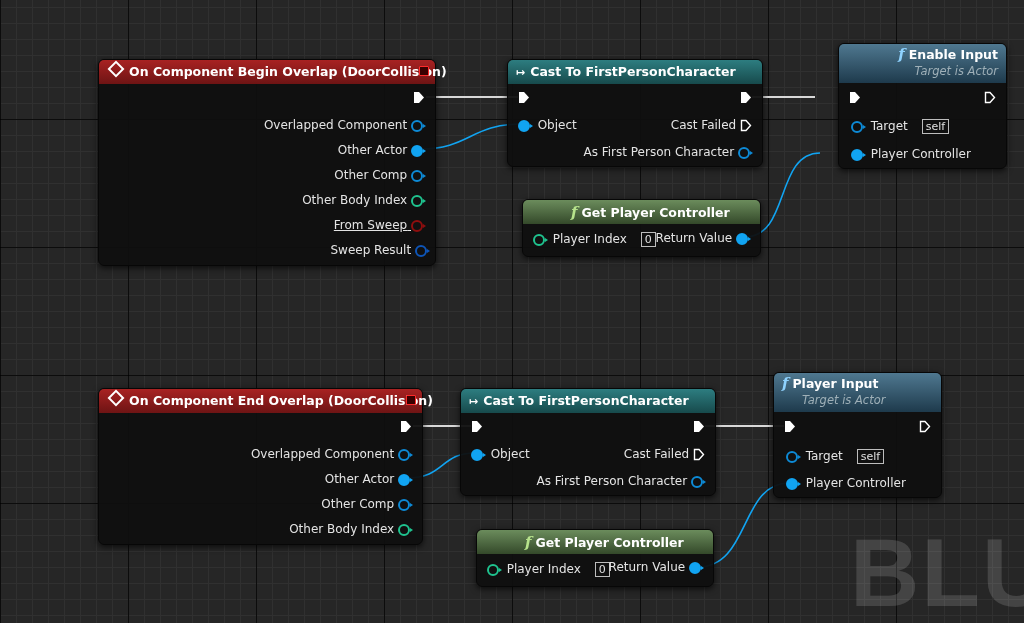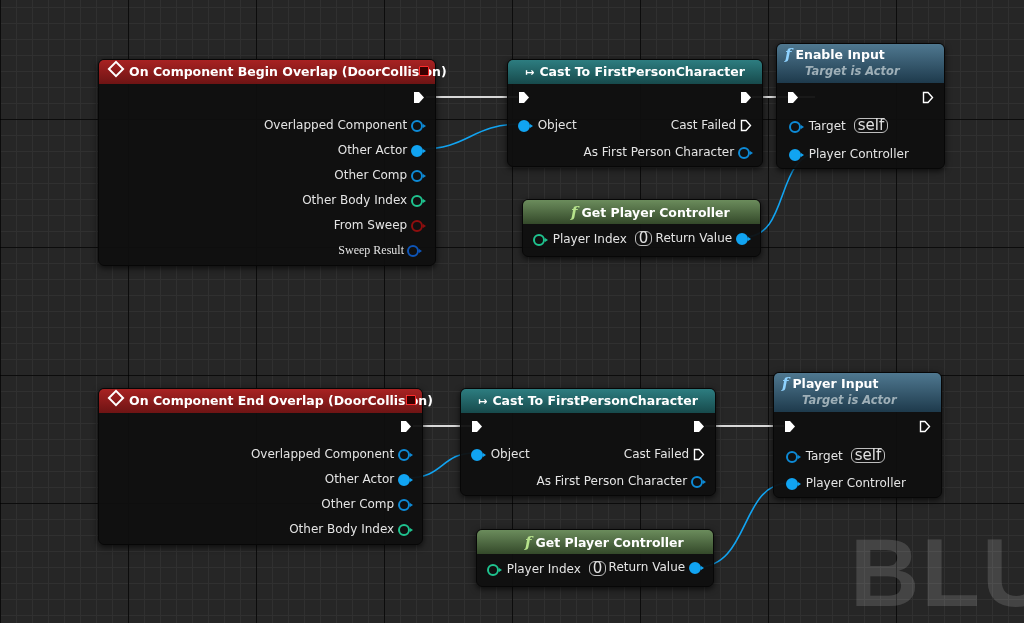--- a/index.html
+++ b/index.html
@@ -13,44 +13,44 @@
       linear-gradient(to bottom, #303030 0 1px, transparent 1px);
     background-size:128px 128px,128px 128px,16px 16px,16px 16px;
     background-position:0px -9px, 0px -9px, 0px -9px, 0px -9px;
   }
   #canvas{position:absolute;left:0;top:0;width:1024px;height:623px;}
   svg.wires{position:absolute;left:0;top:0;width:1024px;height:623px;pointer-events:none;z-index:1;}
   .watermark{position:absolute;left:850px;top:525px;font-family:"Liberation Sans",sans-serif;font-weight:bold;font-size:96px;color:rgba(255,255,255,0.14);letter-spacing:2px;line-height:1;z-index:0;white-space:nowrap;}
   .node{position:absolute;background:rgba(15,15,15,0.95);border:1px solid #070707;border-radius:6px;box-shadow:0 2px 6px rgba(0,0,0,0.7);z-index:2;font-size:12px;color:#e4e4e4;}
   .hdr{position:relative;border-radius:5px 5px 0 0;padding:3px 8px;color:#fff;font-weight:bold;font-size:12.5px;height:18px;line-height:18px;white-space:nowrap;}
   .hdr.event{background:linear-gradient(to bottom,#a82222,#6e1414);}
-  .hdr.cast{background:linear-gradient(to bottom,#2d7d80,#174a4c);text-align:center;}
+  .hdr.cast{background:linear-gradient(to bottom,#2d7d80,#174a4c);}
   .hdr.func{background:linear-gradient(to bottom,#4f7890,#1e3a4c);height:34px;line-height:16px;padding-top:2px;}
   .hdr.pure{background:linear-gradient(to bottom,#6b8c5c,#34492a);padding-left:48px;}
-  .hdr .sub{display:block;font-style:italic;font-weight:bold;color:#9fb0b8;font-size:11.5px;}
+  .hdr .sub{display:block;font-style:italic;font-weight:normal;color:#9fb0b8;font-size:11.5px;}
   .hdr .ficon{font-family:"DejaVu Serif",serif;font-style:italic;color:#8fd3ff;margin-right:4px;font-size:15px;}
   .hdr.pure .ficon{color:#b7e38c;}
   .hdr .evicon{display:inline-block;width:8px;height:8px;border:2px solid #fff;transform:rotate(45deg);margin:0 7px 0 3px;position:relative;top:-1px;}
   .hdr .casticon{margin-right:5px;font-size:11px;}
   .close-sq{position:absolute;right:6px;top:6px;width:8px;height:8px;background:#3a0000;border:1.5px solid #ff2a2a;border-radius:1px;}
   .row{position:absolute;height:16px;line-height:16px;white-space:nowrap;font-size:12px;}
   .row.r{text-align:left;}
   .pin{display:inline-block;vertical-align:middle;position:relative;}
   .pin.obj{width:8px;height:8px;border:2px solid #0d8ad6;border-radius:50%;}
   .pin.obj.fill{background:#11a4f2;border-color:#11a4f2;}
   .pin.obj::after{content:"";position:absolute;right:-5px;top:2px;border-left:3px solid #0d8ad6;border-top:2px solid transparent;border-bottom:2px solid transparent;}
   .pin.obj.fill::after{border-left-color:#11a4f2;}
   .pin.int{width:8px;height:8px;border:2px solid #1fc38f;border-radius:50%;}
   .pin.int::after{content:"";position:absolute;right:-5px;top:2px;border-left:3px solid #1fc38f;border-top:2px solid transparent;border-bottom:2px solid transparent;}
   .pin.bool{width:8px;height:8px;border:2px solid #8e0e0e;border-radius:50%;}
   .pin.bool::after{content:"";position:absolute;right:-5px;top:2px;border-left:3px solid #8e0e0e;border-top:2px solid transparent;border-bottom:2px solid transparent;}
   .pin.struct{width:8px;height:8px;border:2px solid #0e55b8;border-radius:50%;}
   .pin.struct::after{content:"";position:absolute;right:-5px;top:2px;border-left:3px solid #0e55b8;border-top:2px solid transparent;border-bottom:2px solid transparent;}
   .exec{display:inline-block;vertical-align:middle;width:12px;height:13px;}
-  .lit{display:inline-block;border:1px solid #bdbdbd;border-radius:6px;padding:0 3px;line-height:13px;font-size:15px;margin-left:8px;color:#e0e0e0;}
+  .lit{display:inline-block;border:1px solid #bdbdbd;border-radius:0;padding:0 3px;line-height:13px;font-size:11px;margin-left:14px;color:#e0e0e0;}
 </style>
 </head>
 <body>
 
 <div id="canvas">
 
   <div class="watermark">BLUE</div>
 
   <svg class="wires">
 
@@ -70,42 +70,42 @@
       <span class="evicon"></span><span>On Component Begin Overlap (DoorCollision)</span>
       <span class="close-sq"></span>
     </div>
     <svg class="exec" style="position:absolute;right:10px;top:31px;" viewBox="0 0 12 13">
         <path d="M1 1 H6 L11 6.5 L6 12 H1 Z" fill="#fff"></path>
       </svg>
     <div class="row r" style="right:12px;top:57px;"><span>Overlapped Component</span> <span class="pin obj"></span></div>
     <div class="row r" style="right:12px;top:82px;"><span>Other Actor</span> <span class="pin obj fill"></span></div>
     <div class="row r" style="right:12px;top:107px;"><span>Other Comp</span> <span class="pin obj"></span></div>
     <div class="row r" style="right:12px;top:132px;"><span>Other Body Index</span> <span class="pin int"></span></div>
-    <div class="row r" style="right:12px;top:157px;"><span>From Sweep</span> <span class="pin bool"></span></div>
-    <div class="row r" style="right:16px;top:182px;font-family:Liberation Serif, serif;"><span>Sweep Result</span> <span class="pin struct"></span></div>
+    <div class="row r" style="right:12px;top:157px;text-decoration:underline;"><span>From Sweep</span> <span class="pin bool"></span></div>
+    <div class="row r" style="right:8px;top:182px;"><span>Sweep Result</span> <span class="pin struct"></span></div>
   </div>
 
   <div class="node" style="left:507px;top:59px;width:254px;height:106px;">
     <div class="hdr cast">
       <span class="casticon">↦</span><span>Cast To FirstPersonCharacter</span>
     </div>
     <svg class="exec" style="position:absolute;left:10px;top:31px;" viewBox="0 0 12 13">
         <path d="M1 1 H6 L11 6.5 L6 12 H1 Z" fill="#fff"></path>
       </svg>
     <svg class="exec" style="position:absolute;right:10px;top:31px;" viewBox="0 0 12 13">
         <path d="M1 1 H6 L11 6.5 L6 12 H1 Z" fill="#fff"></path>
       </svg>
     <div class="row" style="left:10px;top:57px;"><span class="pin obj fill"></span> &nbsp;<span>Object</span></div>
     <div class="row r" style="right:10px;top:57px;"><span>Cast Failed</span> <svg class="exec" viewBox="0 0 12 13">
           <path d="M1.5 1.5 H6 L10.5 6.5 L6 11.5 H1.5 Z" fill="none" stroke="#fff" stroke-width="1.4"></path>
         </svg></div>
     <div class="row r" style="right:12px;top:84px;"><span>As First Person Character</span> <span class="pin obj"></span></div>
   </div>
 
-  <div class="node" style="left:776px;top:43px;width:167px;height:124px;">
+  <div class="node" style="left:838px;top:43px;width:167px;height:124px;text-align:right;">
     <div class="hdr func">
       <span class="ficon">f</span><span>Enable Input</span>
       <span class="sub" style="padding-left:20px;">Target is Actor</span>
     </div>
     <svg class="exec" style="position:absolute;left:10px;top:47px;" viewBox="0 0 12 13">
         <path d="M1 1 H6 L11 6.5 L6 12 H1 Z" fill="#fff"></path>
       </svg>
     <svg class="exec" style="position:absolute;right:10px;top:47px;" viewBox="0 0 12 13">
         <path d="M1.5 1.5 H6 L10.5 6.5 L6 11.5 H1.5 Z" fill="none" stroke="#fff" stroke-width="1.4"></path>
       </svg>

